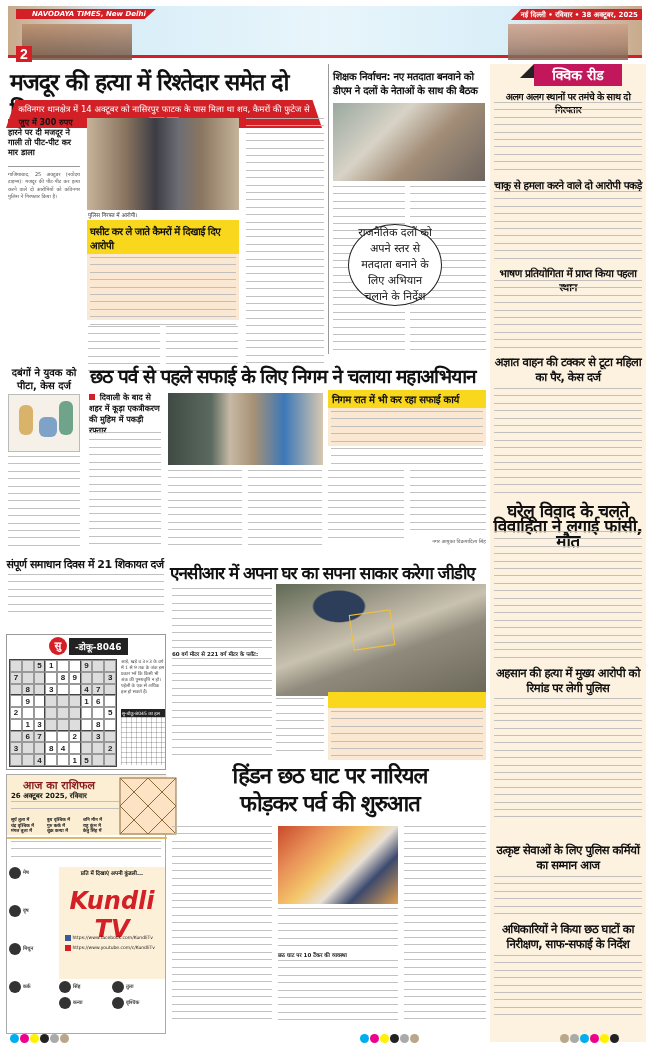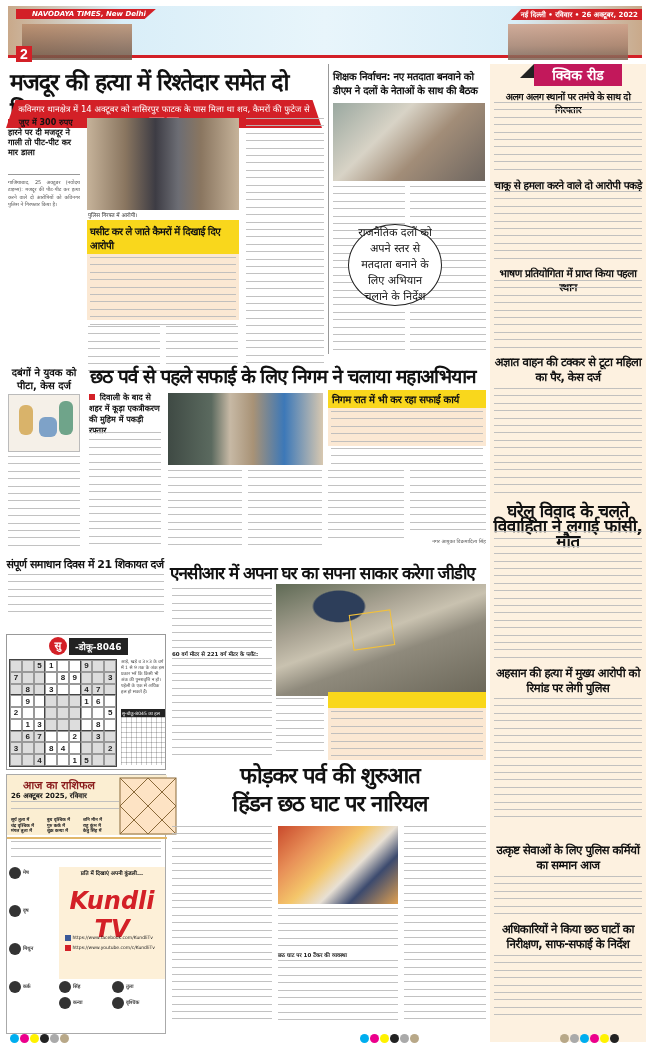--- a/index.html
+++ b/index.html
@@ -33,29 +33,29 @@
 .zodiac-icon{display:inline-block;width:12px;height:12px;border-radius:50%;background:#333;margin-right:2px;vertical-align:middle}
 .reg{width:9px;height:9px;border-radius:50%;display:inline-block;margin-right:1px}
 </style>
 </head>
 <body>
 
 <div class="abs masthead">
   <div class="abs mh-photo-l"></div>
   <div class="abs mh-photo-r"></div>
   <div class="abs mh-left-tag">NAVODAYA TIMES, New Delhi</div>
-  <div class="abs mh-right-tag">नई दिल्ली • रविवार • 26 अक्टूबर, 2022</div>
+  <div class="abs mh-right-tag">नई दिल्ली • रविवार • 38 अक्टूबर, 2025</div>
   <div class="abs page-no">2</div>
 </div>
 
 <div class="abs h1" style="left:10px;top:68px;width:318px;font-size:23px;line-height:28px">मजदूर की हत्या में रिश्तेदार समेत दो गिरफ्तार</div>
 <div class="abs redbar" style="left:6px;top:100px;width:316px">कविनगर थानक्षेत्र में 14 अक्टूबर को नासिरपुर फाटक के पास मिला था शव, कैमरों की फुटेज से खुला राज</div>
 
 <div class="abs" style="left:8px;top:118px;width:72px">
-  <div style="font-size:8px;line-height:10px;font-weight:bold;color:#111;border-bottom:1px solid #999;padding-bottom:16px">
+  <div style="font-size:8px;line-height:10px;font-weight:bold;color:#111;border-bottom:1px solid #999;padding-bottom:8px">
     <span style="display:inline-block;width:6px;height:6px;background:#d32027;margin-right:2px"></span>
     <span>जुए में 300 रुपए हारने पर दी मजदूर ने गाली तो पीट-पीट कर मार डाला</span>
   </div>
   <div class="txt" style="margin-top:4px;height:160px">गाजियाबाद, 25 अक्टूबर (नवोदय टाइम्स): मजदूर की पीट-पीट कर हत्या करने वाले दो आरोपियों को कविनगर पुलिस ने गिरफ्तार किया है।</div>
 </div>
 
 <div class="abs photo" style="left:87px;top:118px;width:152px;height:92px;background:linear-gradient(90deg,#c6b39a 0,#8a7660 25%,#3d3c44 45%,#6c6d74 60%,#8a7660 75%,#c6b39a 100%)"></div>
 <div class="abs" style="left:88px;top:211px;font-size:5.5px;color:#333">पुलिस गिरफ्त में आरोपी।</div>
 
 <div class="abs peach" style="left:87px;top:220px;width:152px;height:100px;border-top:2px solid #f9d71c">
@@ -282,22 +282,22 @@
 
   <div class="abs" style="left:52px;top:206px;width:106px;display:grid;grid-template-columns:1fr 1fr;font-size:5px;line-height:6.5px;color:#444;row-gap:4px">
     <div><span class="zodiac-icon"></span><b>सिंह</b></div>
     <div><span class="zodiac-icon"></span><b>तुला</b></div>
     <div><span class="zodiac-icon"></span><b>कन्या</b></div>
     <div><span class="zodiac-icon"></span><b>वृश्चिक</b></div>
   </div>
 </div>
 
 <div class="abs h1" style="left:172px;top:762px;width:316px;font-size:22px;line-height:28px;text-align:center">
+  <div>हिंडन छठ घाट पर नारियल</div>
   <div>फोड़कर पर्व की शुरुआत</div>
-  <div>हिंडन छठ घाट पर नारियल</div>
 </div>
 <div class="abs lines" style="left:172px;top:826px;width:100px;height:196px"></div>
 <div class="abs photo" style="left:278px;top:826px;width:120px;height:78px;background:linear-gradient(135deg,#c94a2c 0,#e89058 25%,#f4c66a 45%,#e8e0d4 60%,#3c4a6e 75%,#e0a050 100%)"></div>
 <div class="abs lines" style="left:278px;top:908px;width:120px;height:42px"></div>
 <div class="abs" style="left:278px;top:951px;width:120px;font-size:5.5px;font-weight:bold;color:#222">छठ घाट पर 10 टैंकर की व्यवस्था</div>
 <div class="abs lines" style="left:278px;top:960px;width:120px;height:62px"></div>
 <div class="abs lines" style="left:404px;top:826px;width:82px;height:196px"></div>
 
 <div class="abs" style="left:10px;top:1028px">
   <span class="reg" style="background:#00aeef"></span><span class="reg" style="background:#ec008c"></span><span class="reg" style="background:#fff200"></span><span class="reg" style="background:#222"></span><span class="reg" style="background:#aaa"></span><span class="reg" style="background:#b8a888"></span>

